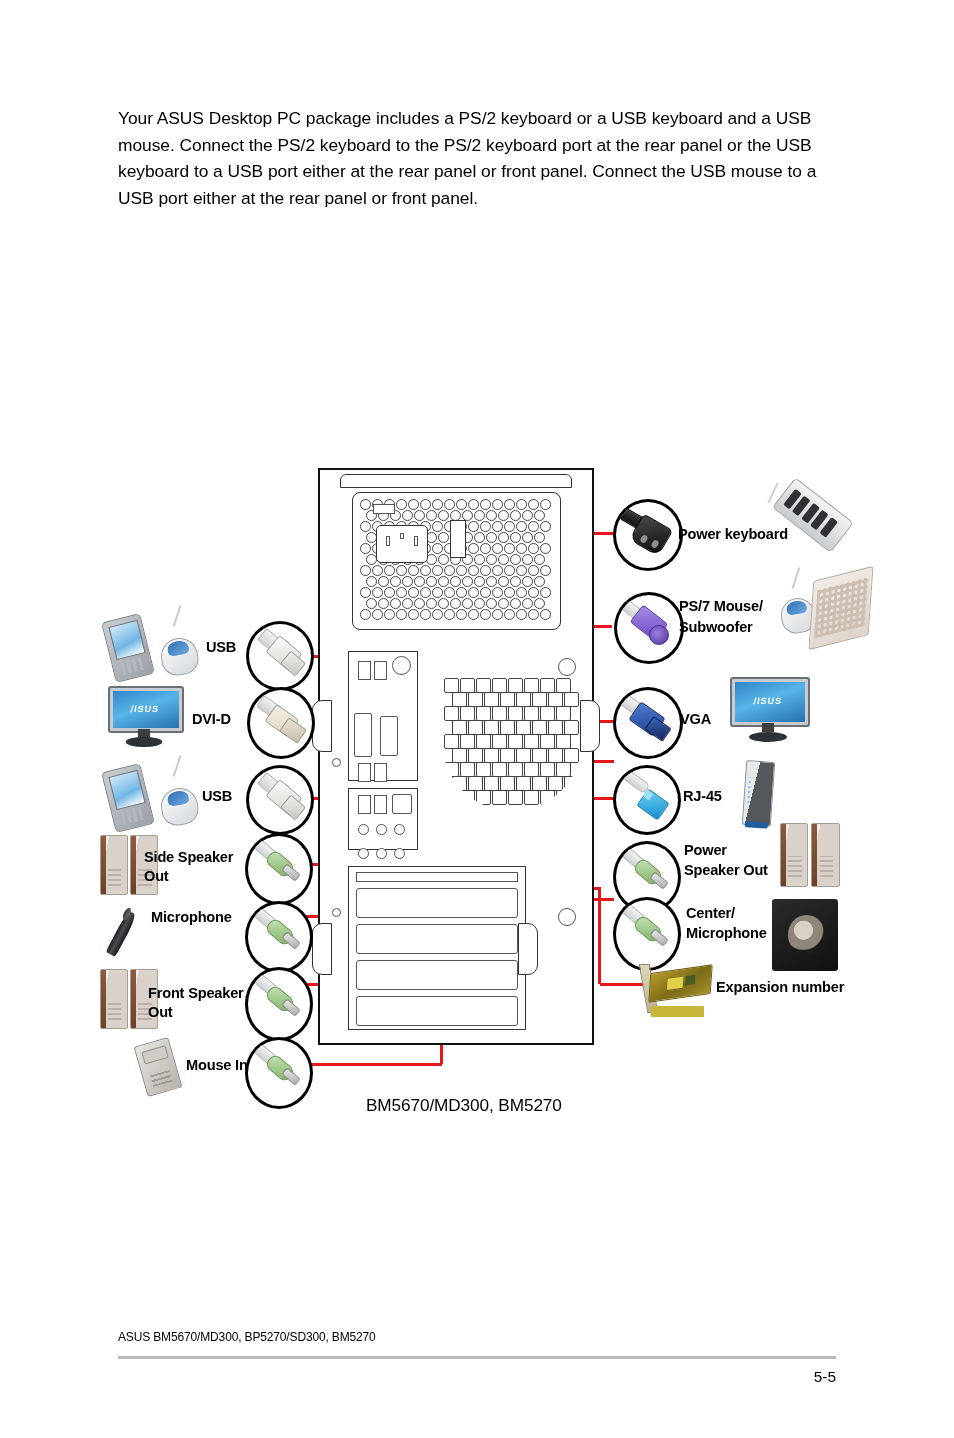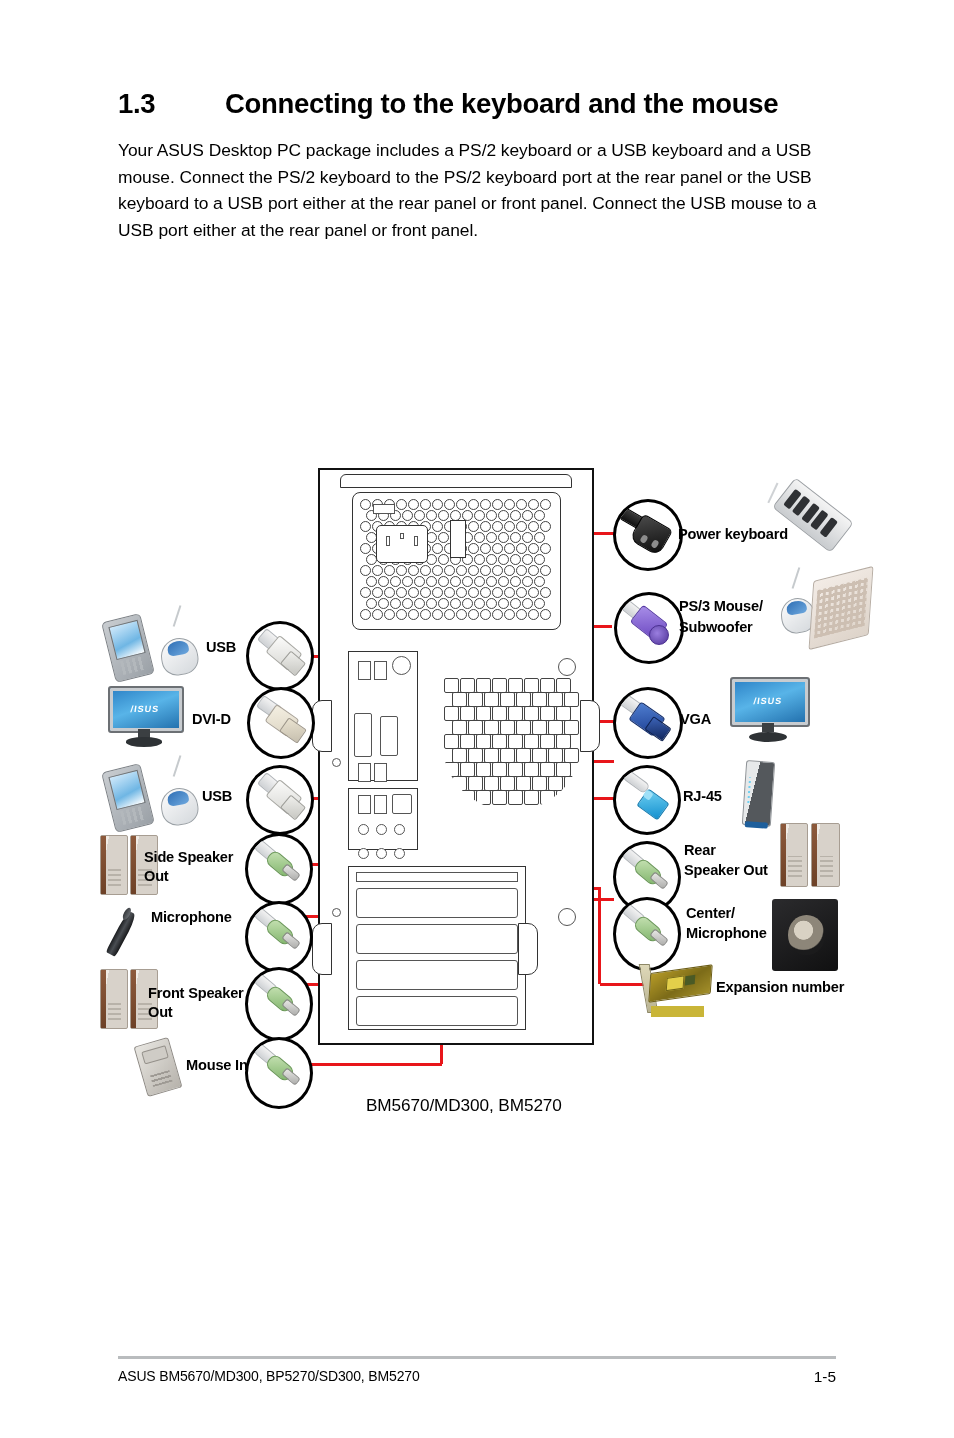--- a/index.html
+++ b/index.html
@@ -42,21 +42,21 @@
   
   .vent{position:absolute;overflow:hidden;}
   .vent i{position:absolute;border:1px solid #444;border-radius:50%;background:#fff;display:block;}
   .vent.sq i{border-radius:2px;}
 
   
   .caption{position:absolute;font-size:17.2px;letter-spacing:-.1px;}
 
   
   .foot-rule{position:absolute;left:118px;top:1356px;width:718px;height:3px;background:#b9bcbe;}
-  .foot-left{position:absolute;left:118px;top:1368px;font-size:14px;letter-spacing:-.15px;}
+  .foot-left{position:absolute;left:118px;top:1330px;font-size:12px;letter-spacing:-.15px;}
   .foot-right{position:absolute;left:836px;top:1368px;font-size:15.4px;transform:translateX(-100%);}
 
   
   .thumb{position:absolute;}
 
   
   .mon-body{position:absolute;left:0;top:0;width:100%;height:70%;border:2px solid #6c7074;border-radius:3px;
     background:linear-gradient(160deg,#2a7fc4 0%,#58b4e8 45%,#1d6aa8 100%);box-shadow:inset 0 0 0 3px #c8ccd0;}
   .mon-logo{position:absolute;left:48%;top:48%;transform:translate(-50%,-50%) skewX(-8deg);
     font-size:9px;font-weight:bold;color:#fff;letter-spacing:1px;}
@@ -139,24 +139,20 @@
   .cn-cord{position:absolute;background:linear-gradient(180deg,#f2f2f2,#cfd2d5);border:1px solid #b0b4b8;}
   .cn-body{position:absolute;}
   .cn-tip{position:absolute;}
 </style>
 </head>
 <body>
 
 <div class="page">
 
   <div class="section" style="top:88px;">
-    <div class="sec-head">
-      <span class="sec-num">1.3</span>
-      <span class="sec-title">Connecting to the keyboard and the mouse</span>
-    </div>
     <div class="body-copy">Your ASUS Desktop PC package includes a PS/2 keyboard or a USB keyboard and a USB mouse. Connect the PS/2 keyboard to the PS/2 keyboard port at the rear panel or the USB keyboard to a USB port either at the rear panel or front panel. Connect the USB mouse to a USB port either at the rear panel or front panel.</div>
   </div>
 
   <div class="section" style="top:335px;">
   </div>
 
   <div class="diagram">
 
     <div class="rl h" style="left:390px;top:77px;width:224px;"></div>
 
@@ -660,21 +656,21 @@
       </div>
     </div>
 
     <div class="bub" style="left:614px;top:137px;width:64px;height:66px;">
       <div class="cn">
         <div class="cn-cord" style="left:5px;top:9px;width:18px;height:10px;transform:rotate(38deg);border-radius:4px;"></div>
         <div class="cn-body" style="left:16px;top:17px;width:30px;height:20px;background:linear-gradient(140deg,#a88ee8,#6a46c0);border:1.2px solid #5538a4;border-radius:4px;transform:rotate(38deg);"></div>
         <div class="cn-tip" style="left:32px;top:30px;width:18px;height:18px;background:radial-gradient(circle at 40% 40%,#9a7ee0,#4f3397);border:1.2px solid #4a3090;border-radius:50%;"></div>
       </div>
     </div>
-    <div class="lbl" style="left:679px;top:142px;">PS/3 Mouse/</div>
+    <div class="lbl" style="left:679px;top:142px;">PS/7 Mouse/</div>
     <div class="lbl" style="left:679px;top:163px;">Subwoofer</div>
     <div class="thumb" style="left:776px;top:127px;width:42px;height:54px;">
         <div class="mouse-cord"></div>
         <div class="mouse">
           <div class="mouse-b"></div>
         </div>
       </div>
     <div class="thumb" style="left:810px;top:120px;width:62px;height:66px;">
         <div class="kb">
           <div class="kb-keys"></div>
@@ -712,21 +708,21 @@
         </div>
     </div>
 
     <div class="bub" style="left:613px;top:386px;width:62px;height:66px;">
       <div class="cn">
         <div class="cn-cord" style="left:6px;top:9px;width:22px;height:10px;transform:rotate(40deg);border-radius:5px;"></div>
         <div class="cn-body" style="left:18px;top:20px;width:26px;height:14px;background:linear-gradient(140deg,#c7e2b4,#7fb46a);border:1.2px solid #6d9a5b;border-radius:7px;transform:rotate(40deg);"></div>
         <div class="cn-tip" style="left:34px;top:32px;width:16px;height:7px;background:linear-gradient(140deg,#e8e8e6,#adadab);border:1px solid #8a8a88;border-radius:3px;transform:rotate(40deg);"></div>
       </div>
     </div>
-    <div class="lbl" style="left:684px;top:386px;">Rear</div>
+    <div class="lbl" style="left:684px;top:386px;">Power</div>
     <div class="lbl" style="left:684px;top:406px;">Speaker Out</div>
     <div class="thumb" style="left:780px;top:368px;width:60px;height:62px;">
       <div class="spk" style="left:0;">
           <div class="spk-g"></div>
         </div>
         <div class="spk" style="left:52%;">
           <div class="spk-g"></div>
         </div>
     </div>
 
@@ -753,15 +749,15 @@
         </div>
       <div class="card-fin"></div>
     </div>
     <div class="lbl" style="left:716px;top:523px;">Expansion number</div>
 
     <div class="caption" style="left:366px;top:640px;">BM5670/MD300, BM5270</div>
   </div>
 
   <div class="foot-rule"></div>
   <div class="foot-left">ASUS BM5670/MD300, BP5270/SD300, BM5270</div>
-  <div class="foot-right">1-5</div>
+  <div class="foot-right">5-5</div>
 
 </div>
 
 </body></html>

